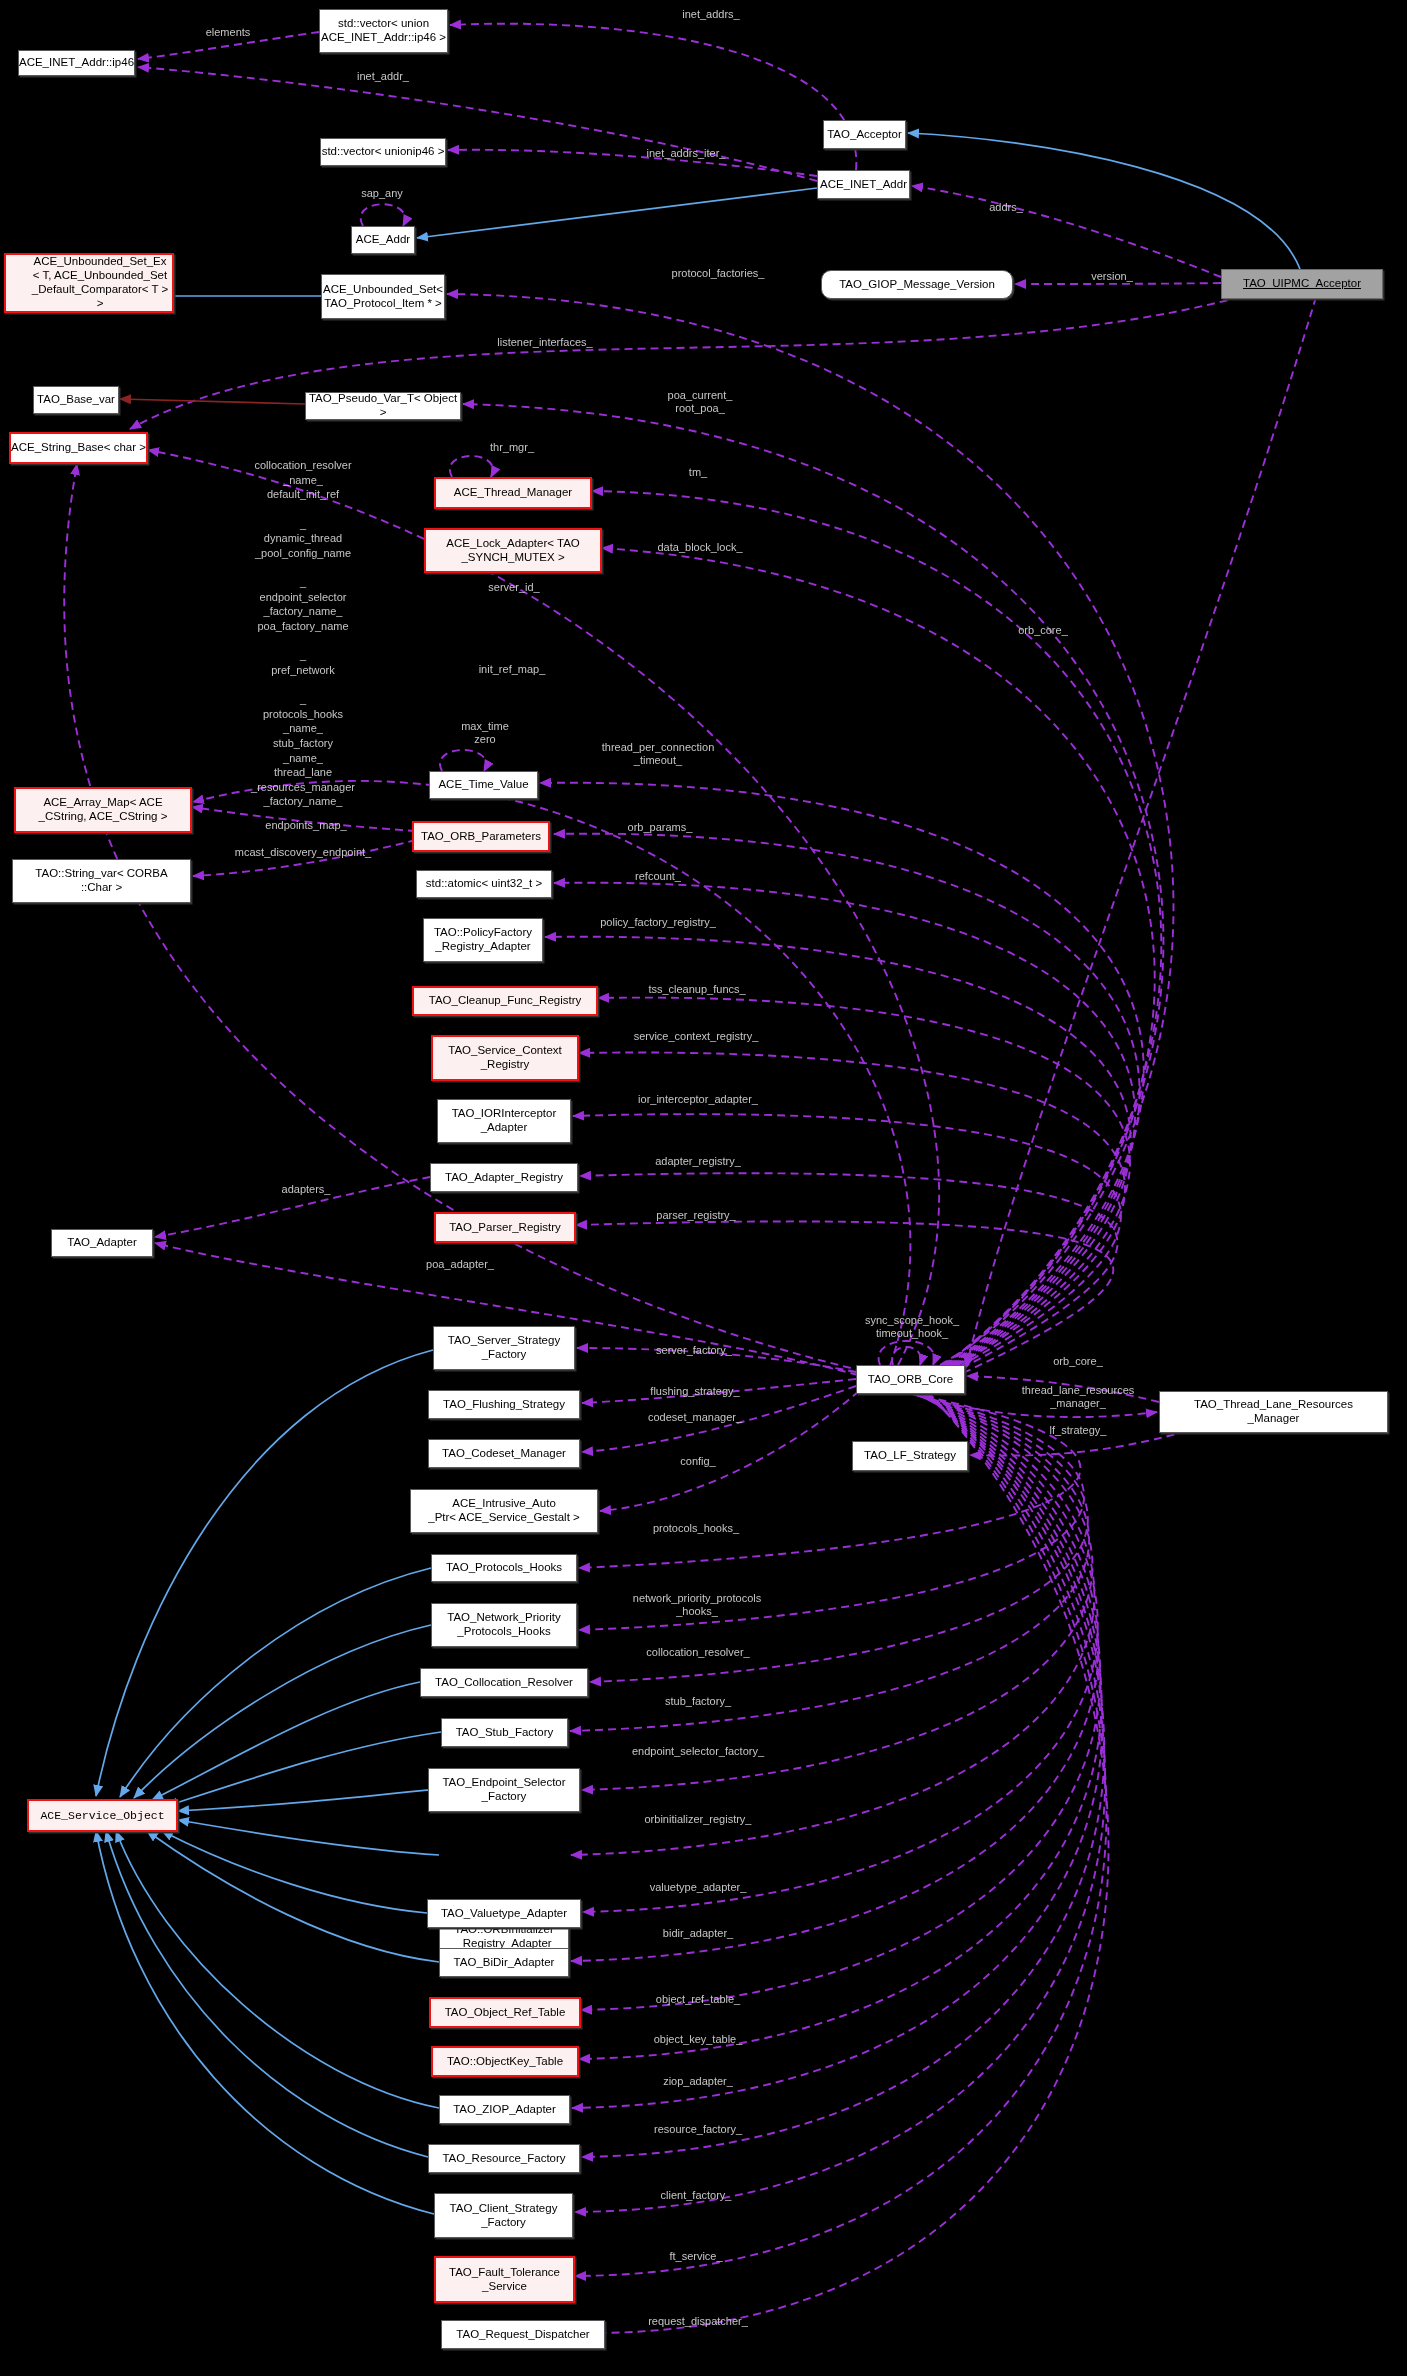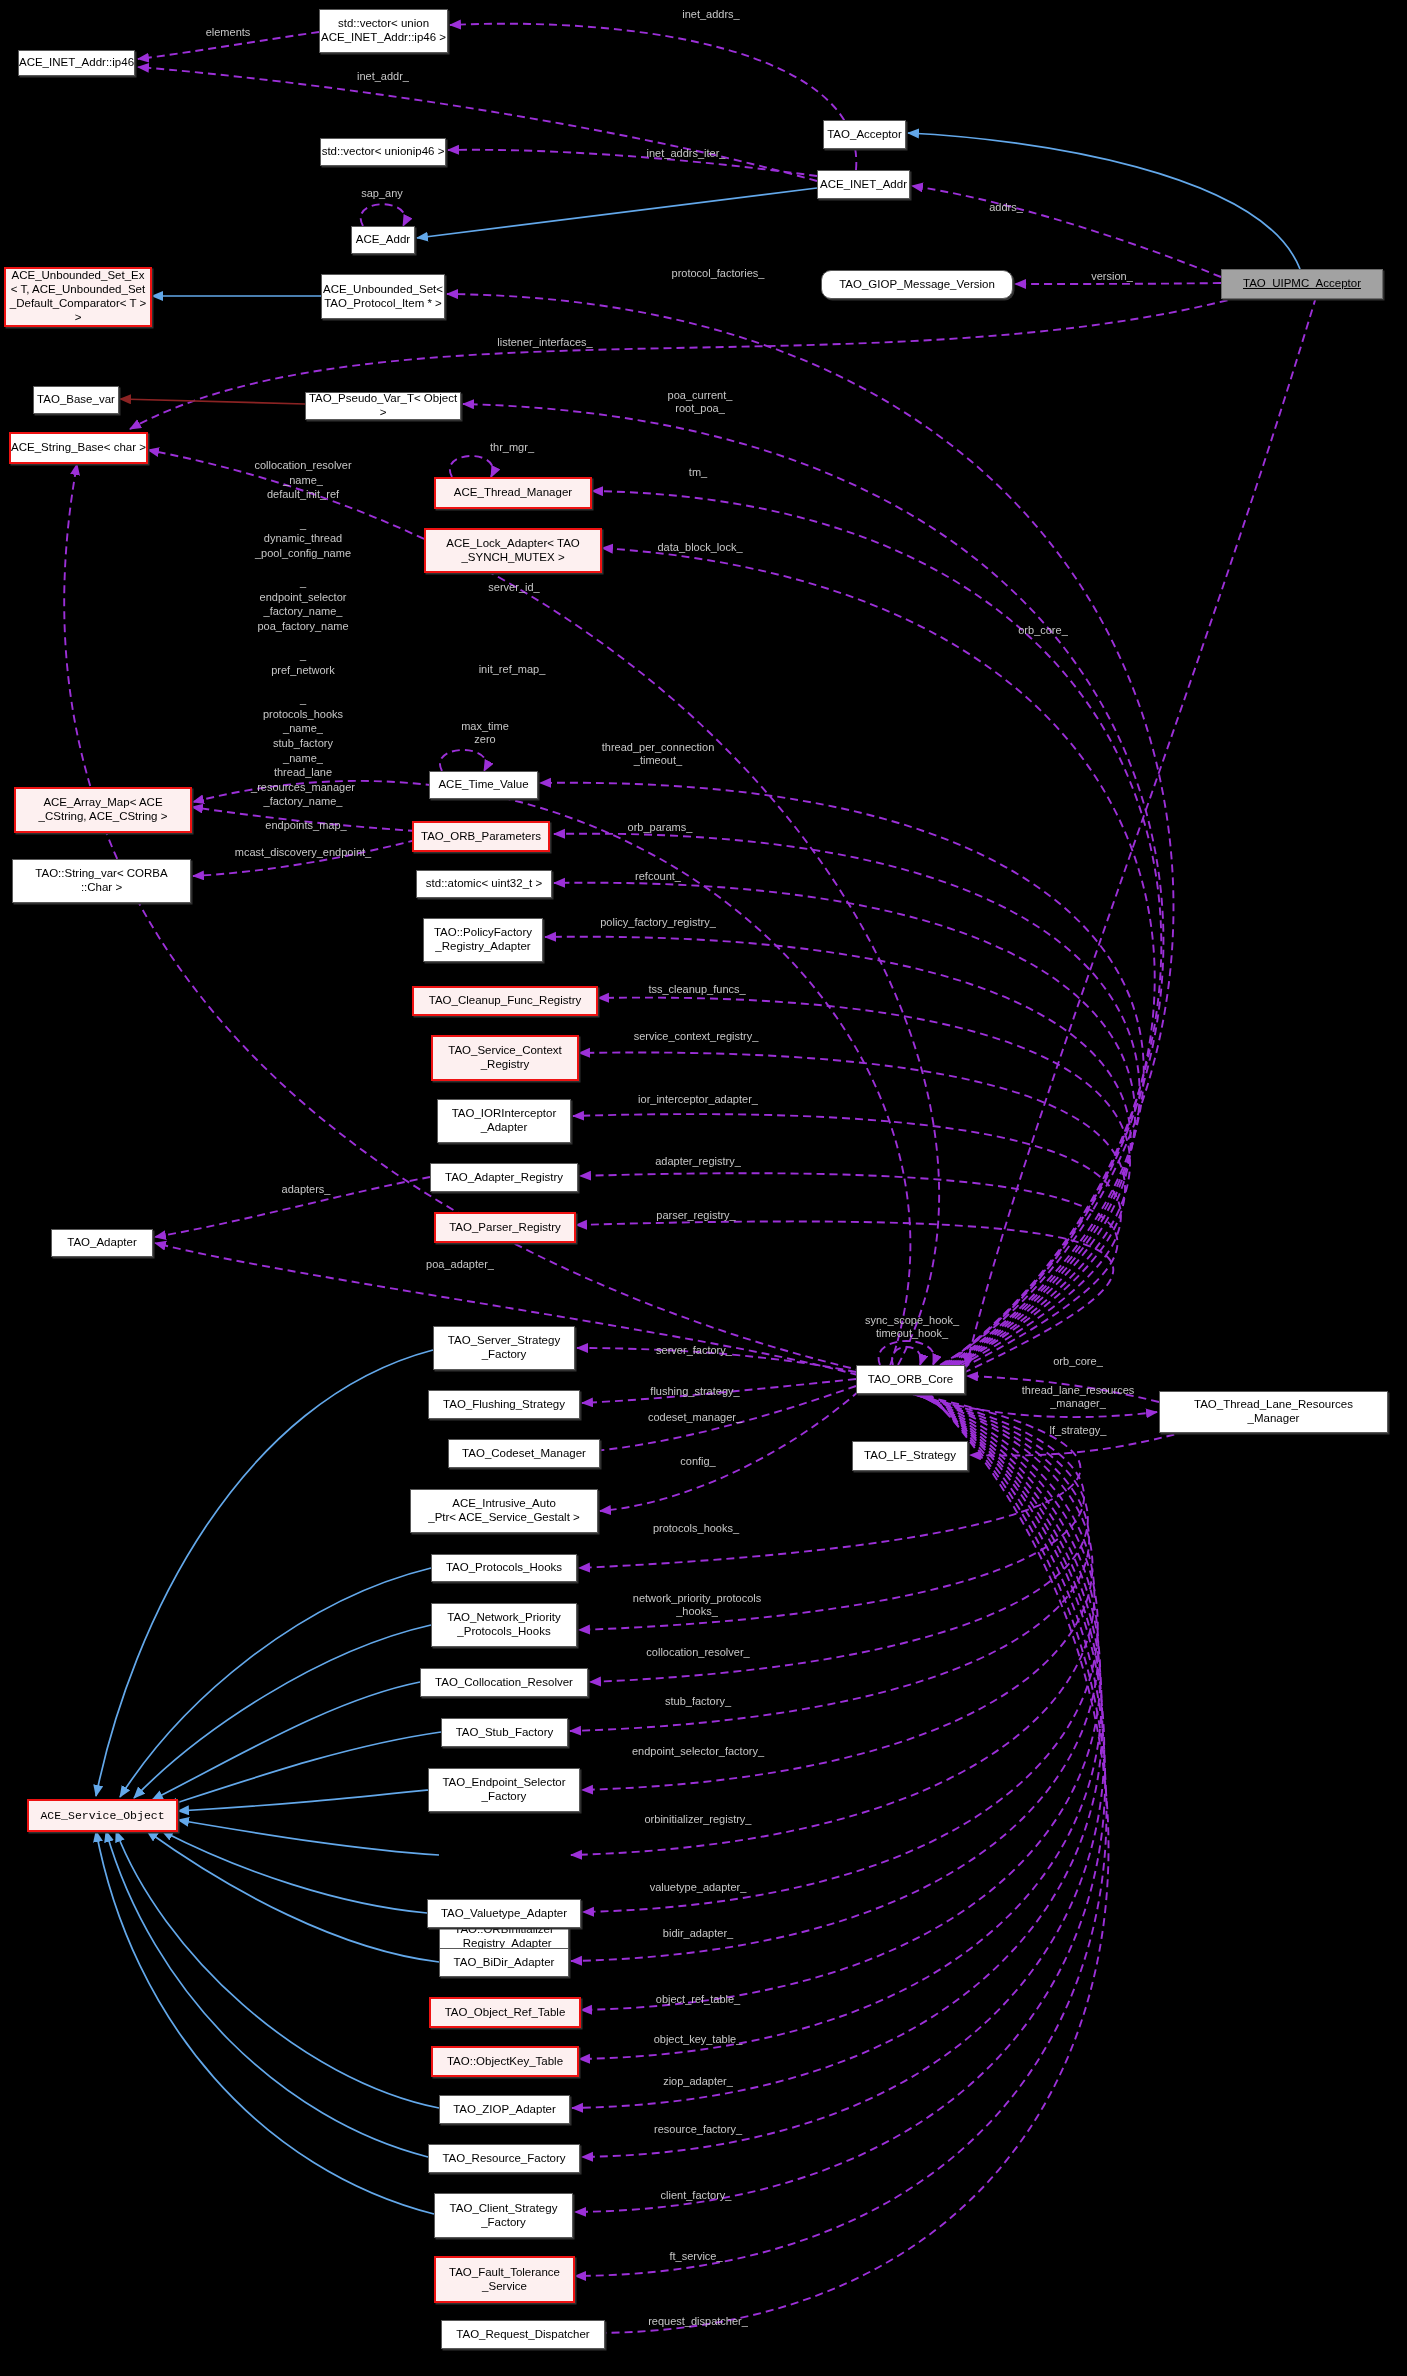--- a/index.html
+++ b/index.html
@@ -194,21 +194,21 @@
   <div id="nodes-layer">
       <div class="node " style="left: 18px; top: 50px; width: 115px; height: 24px;">ACE_INET_Addr::ip46</div>
       <div class="node " style="left: 319px; top: 9px; width: 127px; height: 42px;">std::vector&lt; union
 ACE_INET_Addr::ip46 &gt;</div>
       <div class="node " style="left: 320px; top: 138px; width: 124px; height: 26px;">std::vector&lt; unionip46 &gt;</div>
       <div class="node " style="left: 351px; top: 226px; width: 62px; height: 26px;">ACE_Addr</div>
       <div class="node " style="left: 823px; top: 120px; width: 81px; height: 27px;">TAO_Acceptor</div>
       <div class="node " style="left: 817px; top: 170px; width: 91px; height: 27px;">ACE_INET_Addr</div>
       <div class="node " style="left: 821px; top: 270px; width: 190px; height: 27px; border-radius: 10px;">TAO_GIOP_Message_Version</div>
       <div class="node gray" style="left: 1221px; top: 269px; width: 160px; height: 28px;">TAO_UIPMC_Acceptor</div>
-      <div class="node hl" style="left: 4px; top: 267px; width: 144px; height: 56px;">ACE_Unbounded_Set_Ex
+      <div class="node hl" style="left: 4px; top: 253px; width: 144px; height: 56px; padding-left: 22px;">ACE_Unbounded_Set_Ex
 &lt; T, ACE_Unbounded_Set
 _Default_Comparator&lt; T &gt; &gt;</div>
       <div class="node " style="left: 321px; top: 274px; width: 122px; height: 43px;">ACE_Unbounded_Set&lt;
 TAO_Protocol_Item * &gt;</div>
       <div class="node " style="left: 33px; top: 386px; width: 84px; height: 26px;">TAO_Base_var</div>
       <div class="node " style="left: 305px; top: 392px; width: 154px; height: 26px;">TAO_Pseudo_Var_T&lt; Object &gt;</div>
       <div class="node hlw" style="left: 9px; top: 432px; width: 135px; height: 28px;">ACE_String_Base&lt; char &gt;</div>
       <div class="node hl" style="left: 434px; top: 477px; width: 154px; height: 28px;">ACE_Thread_Manager</div>
       <div class="node hl" style="left: 424px; top: 528px; width: 174px; height: 41px;">ACE_Lock_Adapter&lt; TAO
 _SYNCH_MUTEX &gt;</div>
@@ -230,21 +230,21 @@
       <div class="node " style="left: 12px; top: 859px; width: 177px; height: 42px;">TAO::String_var&lt; CORBA
 ::Char &gt;</div>
       <div class="node hl" style="left: 27px; top: 1799px; width: 147px; height: 29px; font-family: Liberation Mono, monospace;">ACE_Service_Object</div>
       <div class="node " style="left: 856px; top: 1365px; width: 107px; height: 27px;">TAO_ORB_Core</div>
       <div class="node " style="left: 1159px; top: 1391px; width: 227px; height: 40px;">TAO_Thread_Lane_Resources
 _Manager</div>
       <div class="node " style="left: 852px; top: 1441px; width: 114px; height: 28px;">TAO_LF_Strategy</div>
       <div class="node " style="left: 433px; top: 1326px; width: 140px; height: 42px;">TAO_Server_Strategy
 _Factory</div>
       <div class="node " style="left: 428px; top: 1390px; width: 150px; height: 27px;">TAO_Flushing_Strategy</div>
-      <div class="node " style="left: 448px; top: 1439px; width: 150px; height: 27px;">TAO_Codeset_Manager</div>
+      <div class="node " style="left: 428px; top: 1439px; width: 150px; height: 27px;">TAO_Codeset_Manager</div>
       <div class="node " style="left: 410px; top: 1489px; width: 186px; height: 42px;">ACE_Intrusive_Auto
 _Ptr&lt; ACE_Service_Gestalt &gt;</div>
       <div class="node " style="left: 431px; top: 1554px; width: 144px; height: 26px;">TAO_Protocols_Hooks</div>
       <div class="node " style="left: 431px; top: 1603px; width: 144px; height: 42px;">TAO_Network_Priority
 _Protocols_Hooks</div>
       <div class="node " style="left: 420px; top: 1668px; width: 166px; height: 27px;">TAO_Collocation_Resolver</div>
       <div class="node " style="left: 441px; top: 1718px; width: 125px; height: 27px;">TAO_Stub_Factory</div>
       <div class="node " style="left: 428px; top: 1768px; width: 150px; height: 42px;">TAO_Endpoint_Selector
 _Factory</div>
       <div class="node " style="left: 439px; top: 1914px; width: 128px; height: 43px;">TAO::ORBInitializer

